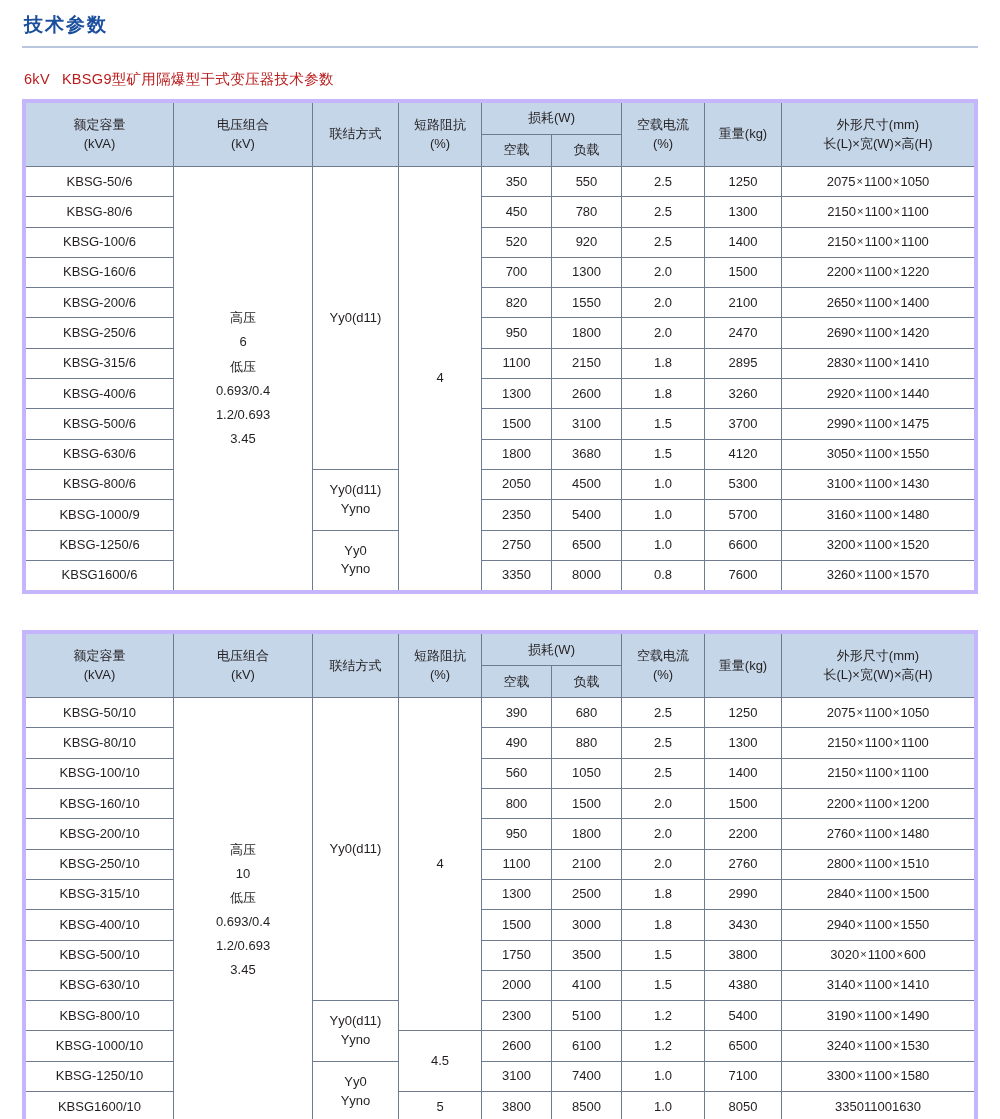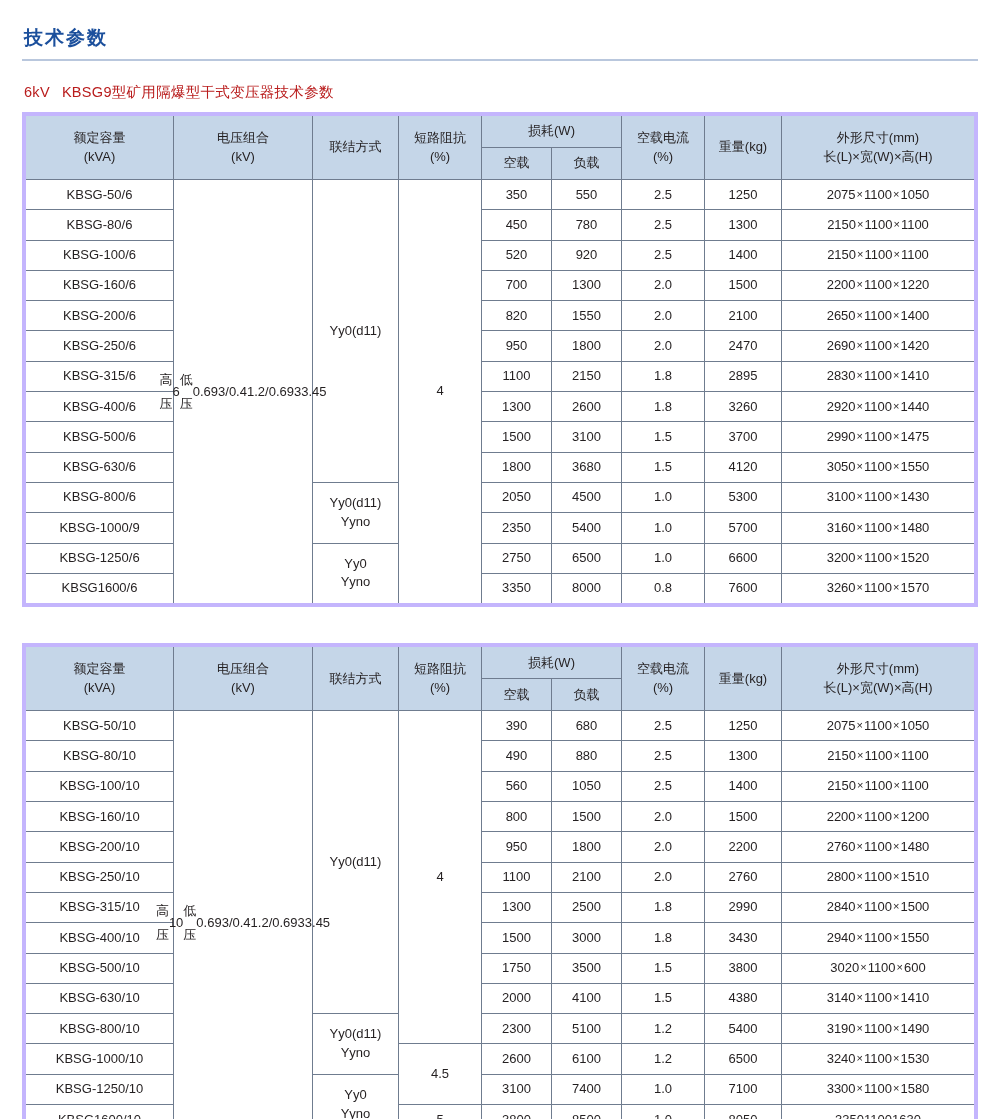--- a/index.html
+++ b/index.html
@@ -12,21 +12,21 @@
     height: 1119px;
     font-family: "Liberation Sans", sans-serif;
     color: #231f20;
     -webkit-font-smoothing: antialiased;
   }
   .page {
     position: relative;
     width: 1000px;
     height: 1119px;
     box-sizing: border-box;
-    padding: 13px 22px;
+    padding: 0 22px;
   }
   .page-title {
     font-size: 19px;
     font-weight: bold;
     color: #1b4f9c;
     letter-spacing: 2px;
     padding: 12px 0 8px 2px;
   }
   .title-rule {
     height: 2px;
@@ -77,21 +77,21 @@
   .col-loss    { width: 74px; }
   .col-cur     { width: 82px; margin-top: 44px; }
   .col-weight  { width: 76px; }
   .col-dim     { width: 192px; }
 
   .volt-cell, .conn-cell, .imp-cell {
     vertical-align: middle;
   }
   .volt-stack {
     display: flex;
-    flex-direction: row;
+    flex-direction: column;
     align-items: center;
     justify-content: center;
     line-height: 1.85;
     font-size: 13px;
   }
   .conn-stack {
     display: flex;
     flex-direction: column;
     align-items: center;
     justify-content: center;

